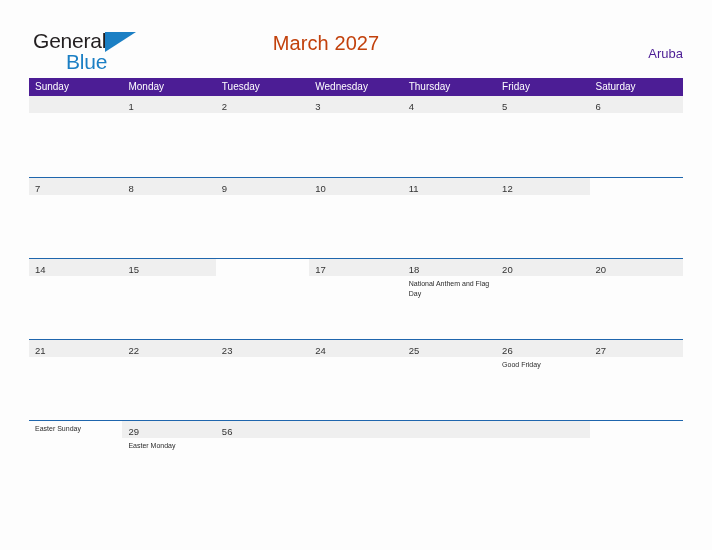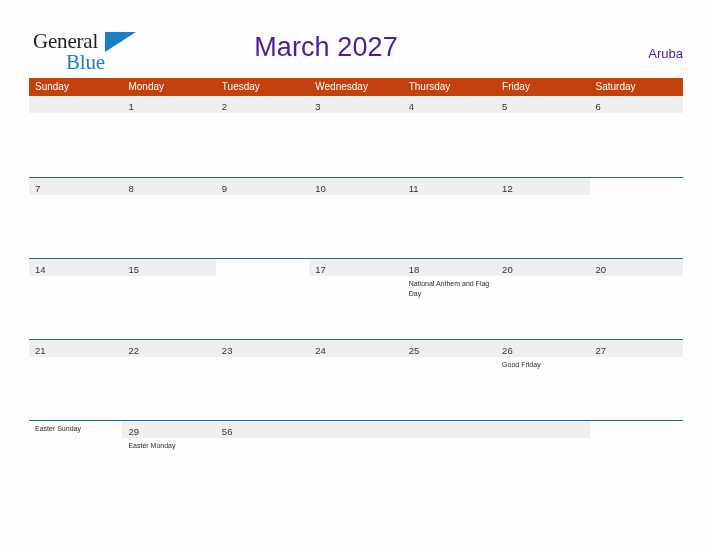--- a/index.html
+++ b/index.html
@@ -26,21 +26,20 @@
     left: 0; top: 0;
     width: 712px;
     height: 78px;
   }
   .logo {
     position: absolute;
     left: 33px;
     top: 30px;
     width: 180px;
     height: 44px;
-    font-family: Liberation Serif, serif;
   }
   .logo-general {
     position: absolute;
     left: 0; top: 0;
     font-size: 21px;
     color: #231f20;
     letter-spacing: -0.2px;
     line-height: 22px;
   }
   .logo-flag {
@@ -59,22 +58,22 @@
     color: #1b7fc4;
     letter-spacing: -0.2px;
     line-height: 22px;
   }
   .cal-title {
     position: absolute;
     left: 0;
     top: 32px;
     width: 652px;
     text-align: center;
-    font-size: 27px;
-    color: #4c1d95;
+    font-size: 20px;
+    color: #c2410c;
     font-weight: normal;
     letter-spacing: 0.1px;
   }
   .country {
     position: absolute;
     right: 29px;
     top: 46px;
     font-size: 13px;
     color: #4c1d95;
     text-align: center;
@@ -84,21 +83,21 @@
   .calendar {
     position: absolute;
     left: 29px;
     top: 78px;
     width: 654px;
   }
   .dow-row {
     display: flex;
     width: 654px;
     height: 18px;
-    background: #c2410c;
+    background: #4c1d95;
   }
   .dow-cell {
     width: 93.43px;
     box-sizing: border-box;
     padding-left: 6px;
     color: #ffffff;
     font-size: 10px;
     line-height: 18px;
     white-space: nowrap;
   }

